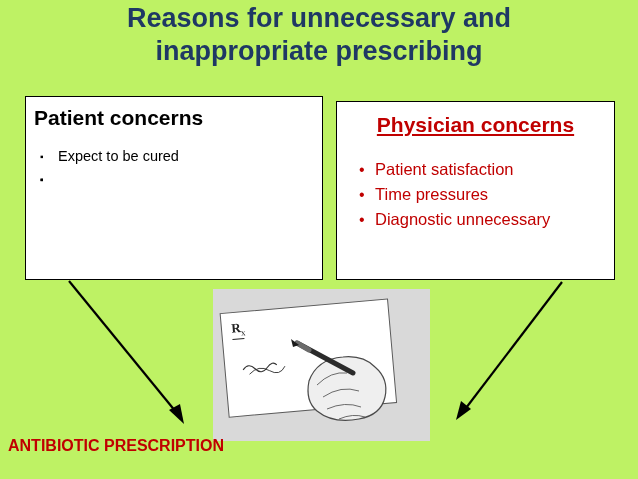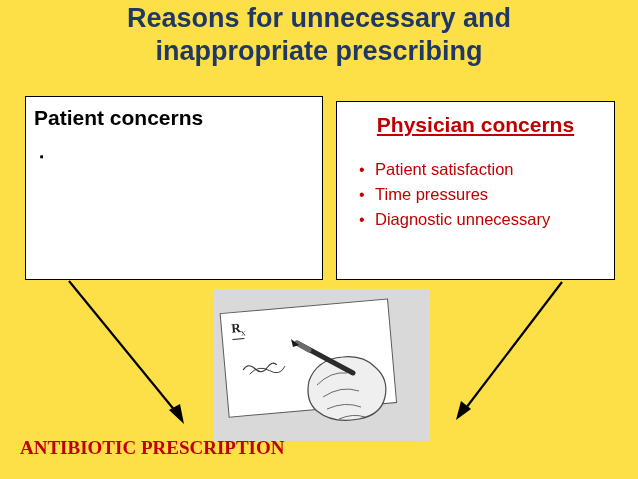--- a/index.html
+++ b/index.html
@@ -10,21 +10,21 @@
     width: 638px;
     height: 479px;
     background: #ffffff;
     font-family: "Liberation Sans", sans-serif;
     overflow: hidden;
   }
   #slide {
     position: relative;
     width: 638px;
     height: 479px;
-    background: #fde047;
+    background: #bef264;
   }
   #title {
     position: absolute;
     left: 60px;
     top: 2px;
     width: 518px;
     text-align: center;
     color: #1F3864;
     font-size: 27px;
     font-weight: bold;
@@ -108,27 +108,26 @@
     position: absolute;
     left: 213px;
     top: 289px;
     width: 217px;
     height: 152px;
     background: #d9d9d9;
     overflow: hidden;
   }
   #footer-text {
     position: absolute;
-    left: 20px;
+    left: 8px;
     top: 437px;
     color: #C00000;
-    font-size: 19px;
+    font-size: 16px;
     font-weight: bold;
     letter-spacing: 0px;
-    font-family: Liberation Serif, serif;
   }
   svg.arrows {
     position: absolute;
     left: 0;
     top: 0;
     width: 638px;
     height: 479px;
     pointer-events: none;
   }
 </style>
@@ -146,21 +145,21 @@
     </g>
     <g>
       <line x1="562" y1="282" x2="466" y2="408" stroke="#000000" stroke-width="2.2"></line>
       <polygon points="456,420 461,401 471,409" fill="#000000"></polygon>
     </g>
   </svg>
 
   <div class="box" id="patient-box">
     <div class="box-heading">Patient concerns</div>
     <ul class="bullets" id="patient-list">
-      <li><span class="mark">▪</span></li>
+      <li><span class="mark">▪</span><span>Expect to be cured</span></li>
       <li><span class="mark">▪</span></li>
       <li><span class="mark">▪</span></li>
     </ul>
   </div>
 
   <div class="box" id="physician-box">
     <div class="box-heading">Physician concerns</div>
     <ul class="bullets" id="physician-list">
       <li><span class="mark">•</span><span>Patient satisfaction</span></li>
       <li><span class="mark">•</span><span>Time pressures</span></li>

